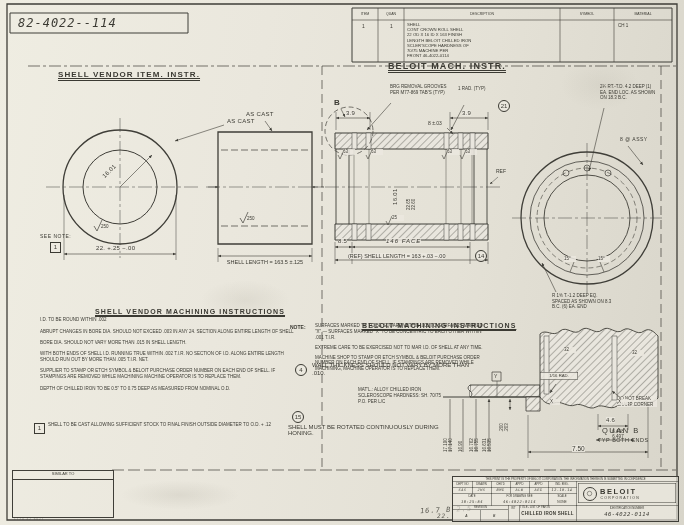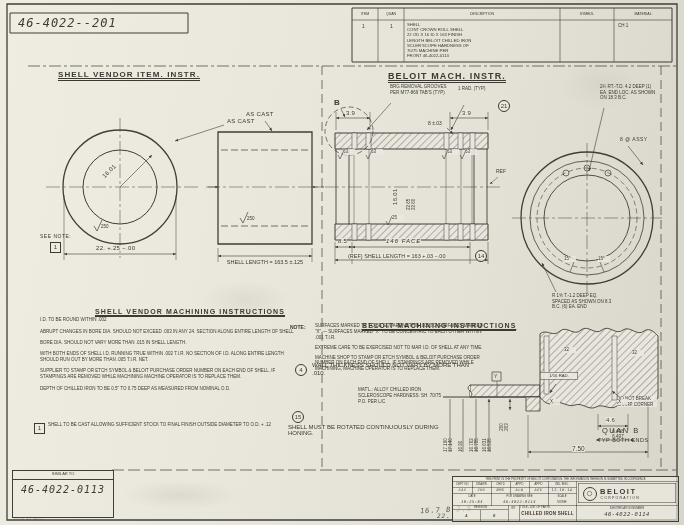--- a/index.html
+++ b/index.html
@@ -143,21 +143,21 @@
       <path d="M598,414 V430 M628,414 V430" stroke-width=".5"></path>
       <path d="M598,426 H628" stroke-width=".6" marker-start="url(#a)" marker-end="url(#a)"></path>
       <path d="M596,440 H634" stroke-width=".6" marker-start="url(#a)" marker-end="url(#a)"></path>
       <path d="M622,399 L612,391" stroke-width=".6" marker-end="url(#a)"></path>
       <path d="M556,384 L550,393" stroke-width=".6" marker-end="url(#a)"></path>
       <rect x="492" y="372" width="9" height="9" stroke-width=".7"></rect>
       <path d="M497,381 V397" stroke-width=".5"></path>
     </g>
   </svg>
 
-  <div class="abs hand" style="left:18px;top:16px;font-size:12px;">46-4022--201</div>
+  <div class="abs hand" style="left:18px;top:16px;font-size:12px;">82-4022--114</div>
 
   <div class="abs" style="left:352px;top:11px;width:26px;">
       <div class="sc c" style="width:52px;font-size:7px;">ITEM</div>
     </div>
   <div class="abs" style="left:378px;top:11px;width:26px;">
       <div class="sc c" style="width:52px;font-size:7px;">QUAN</div>
     </div>
   <div class="abs" style="left:404px;top:11px;width:156px;">
       <div class="sc c" style="width:312px;font-size:7px;">DESCRIPTION</div>
     </div>
@@ -178,21 +178,21 @@
       <div>SCLER'SCOPE HARDNESS OF</div>
         <div>70/75 MACHINE PER</div>
       <div>FRONT 46-4022-0114</div>
     </div>
   </div>
   <div class="abs" style="left:618px;top:23px;">
       <div class="sc" style="width:100px;font-size:9px;">CH 1</div>
     </div>
 
   <div class="abs" style="left:58px;top:63px;"><span class="ttl" style="font-size:8px;">SHELL VENDOR ITEM. INSTR.</span></div>
-  <div class="abs" style="left:388px;top:65px;"><span class="ttl" style="font-size:9px;">BELOIT MACH. INSTR.</span></div>
+  <div class="abs" style="left:388px;top:55px;"><span class="ttl" style="font-size:9px;">BELOIT MACH. INSTR.</span></div>
 
   <div class="abs dim" style="left:227px;top:118px;">AS CAST</div>
   <div class="abs dim" style="left:101px;top:168px;transform:rotate(-45deg);">16.01</div>
   <div class="abs" style="left:101px;top:224px;">
       <div class="sc" style="width:40px;font-size:9px;">250</div>
     </div>
   <div class="abs" style="left:40px;top:233px;font-size:5px;letter-spacing:.5px;">SEE NOTE:</div>
   <span class="abs sq" style="left:50px;top:242px;">1</span>
   <div class="abs dim pbg" style="left:96px;top:245px;">22. +.25 −.00</div>
 
@@ -346,21 +346,20 @@
       <div class="sc pbg" style="width:20px;font-size:9px;">X</div>
     </div>
   <div class="abs" style="left:618px;top:399px;">
       <div class="sc pbg" style="width:20px;font-size:9px;">X</div>
     </div>
 
   <div class="abs" style="left:12px;top:470px;width:100px;height:46px;border:1.3px solid #3f3e38;">
     <div style="height:8px;border-bottom:1px solid #3f3e38;">
         <div class="sc c" style="width:200px;font-size:8px;">SIMILAR TO</div>
       </div>
-    <div class="c hand" style="font-size:10px;line-height:20px;">46-4022-0113</div>
   </div>
   <div class="abs" style="left:14px;top:517px;opacity:.55;">
       <div class="sc" style="width:160px;font-size:6px;letter-spacing:2px;">1774 42 6427</div>
     </div>
 
   <div class="abs hand" style="left:420px;top:506px;font-size:7px;transform:rotate(-3deg);opacity:.8;">16.7 B 2.5</div>
   <div class="abs hand" style="left:437px;top:512px;font-size:6px;opacity:.8;">22.</div>
 
   <div class="abs" style="left:452px;top:476px;width:225px;height:44px;border:1.2px solid #3f3e38;background:rgba(238,235,226,.65);">
     <div class="sc" style="width:450px;height:88px;position:relative;font-size:7px;">

